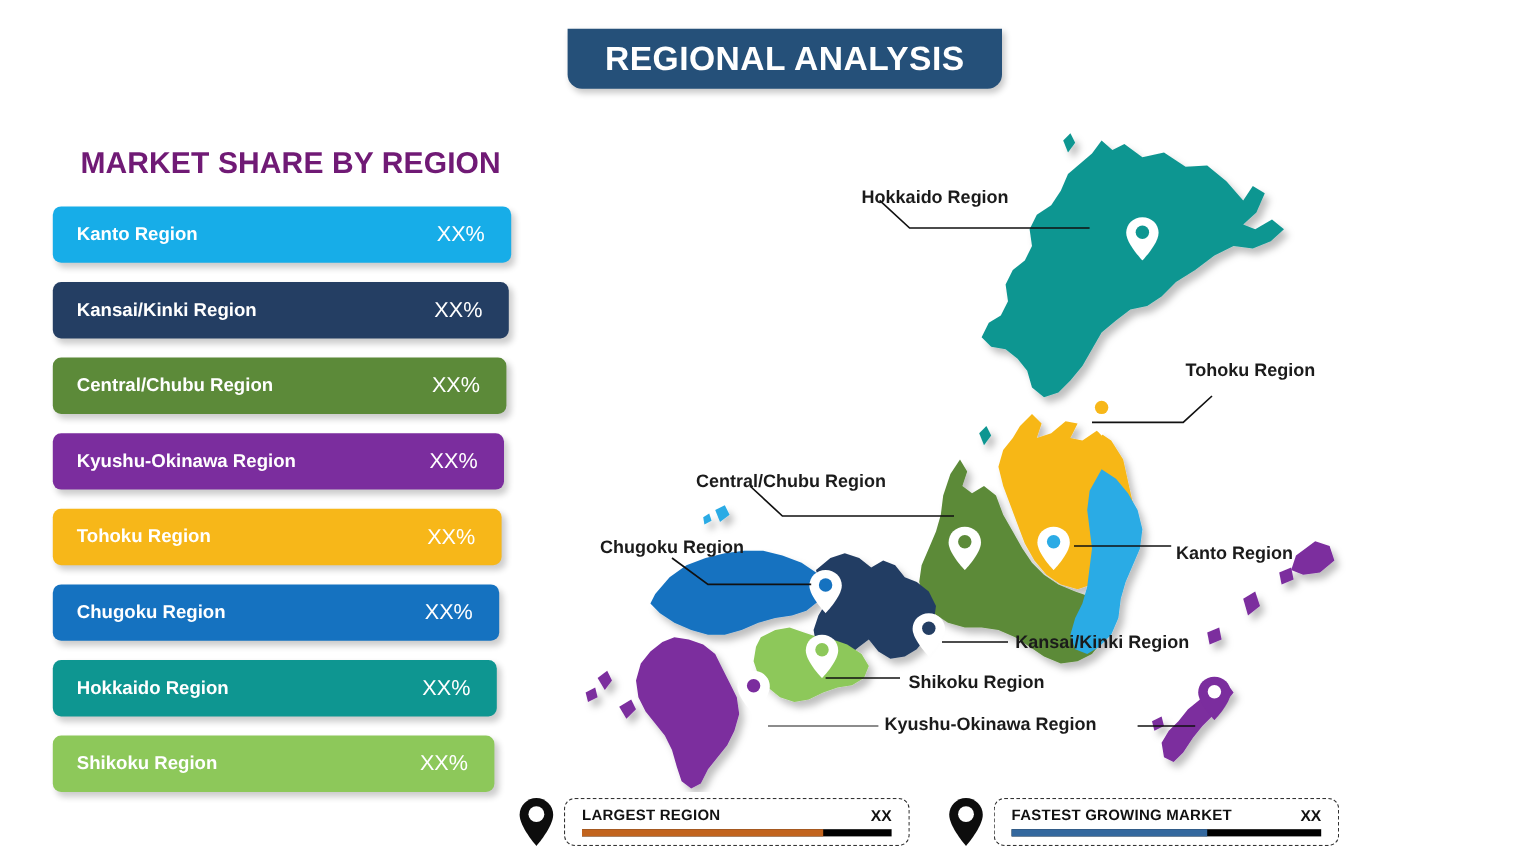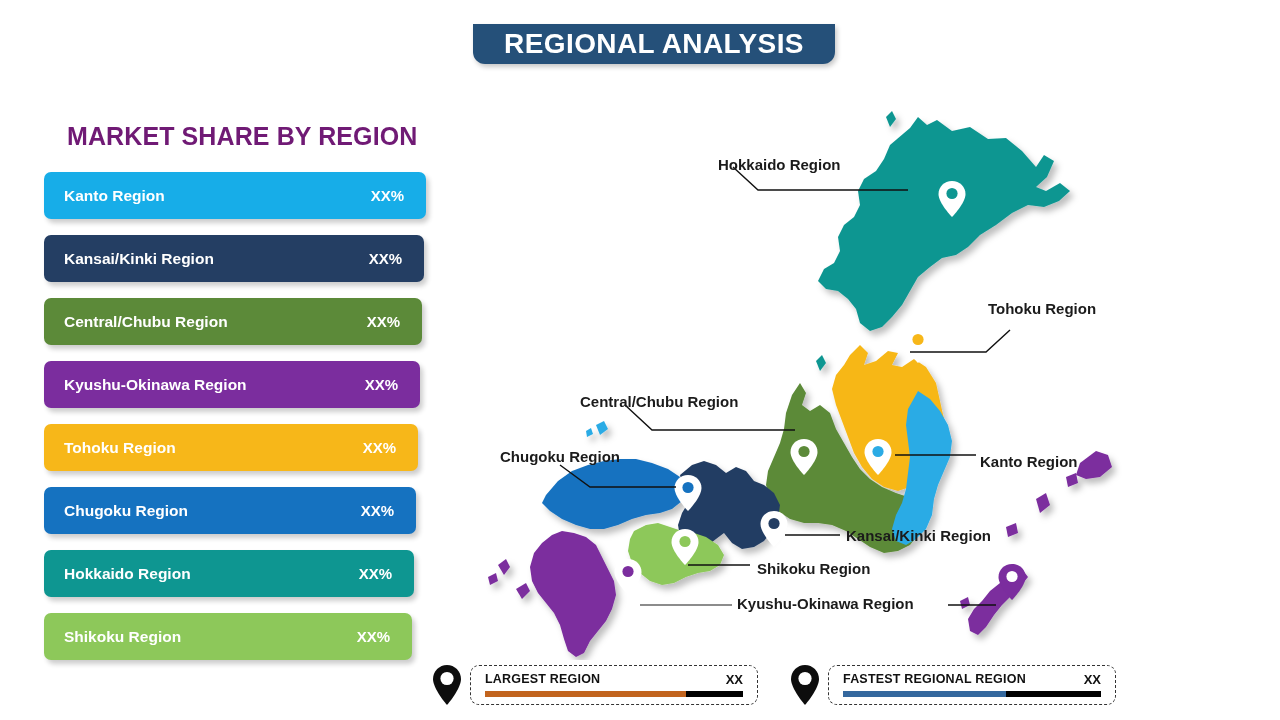--- a/index.html
+++ b/index.html
@@ -5,21 +5,21 @@
   html,body{margin:0;padding:0;}
   body{
     width:1280px;height:720px;overflow:hidden;position:relative;
     background:#ffffff;
     font-family:"Liberation Sans", sans-serif;
   }
   .stage{position:absolute;inset:0;width:1280px;height:720px;}
 
   
   .title-banner{
-    position:absolute;left:473px;top:24px;width:362px;height:40px;
+    position:absolute;left:473px;top:24px;width:362px;height:50px;
     background:#255079;
     border-radius:0 0 12px 12px;
     box-shadow:2px 3px 5px rgba(0,0,0,.22);
     display:flex;align-items:center;justify-content:center;
   }
   .title-banner .txt{
     color:#ffffff;font-size:28px;font-weight:700;letter-spacing:.4px;
     font-family:"Liberation Sans", sans-serif;
   }
 
@@ -48,21 +48,21 @@
   .bars{position:absolute;left:44px;top:172px;width:395px;}
   .bar{
     position:relative;height:47px;margin-bottom:16px;border-radius:7px;
     box-shadow:3px 4px 5px rgba(0,0,0,.20);
     display:flex;align-items:center;
   }
   .bar .label{
     color:#ffffff;font-size:15.5px;font-weight:700;margin-left:20px;white-space:nowrap;
   }
   .bar .pct{
-    position:absolute;right:22px;color:#ffffff;font-size:15px;font-weight:700;
+    position:absolute;right:22px;color:#ffffff;font-size:18px;font-weight:400;
   }
 
   
   .map{position:absolute;left:440px;top:95px;width:700px;height:565px;}
   .map svg{display:block;width:100%;height:100%;}
 
   
   .mlabel{
     position:absolute;font-size:15px;font-weight:700;color:#1b1b1b;white-space:nowrap;
   }
@@ -255,21 +255,21 @@
           </div>
         </div>
       </div>
       <div class="botcard" style="left: 358px;">
         <svg class="pin-blk" viewBox="0 0 30 42">
           <path d="M15,1 C22.7,1 29,7.3 29,15 C29,25 15,41 15,41 C15,41 1,25 1,15 C1,7.3 7.3,1 15,1 Z" fill="#0d0d0d"></path>
           <circle cx="15" cy="14.5" r="6.6" fill="#ffffff"></circle>
         </svg>
         <div class="botbox" style="width: 288px;">
           <div class="row1">
-            <span class="cap">FASTEST REGIONAL REGION</span>
+            <span class="cap">FASTEST GROWING MARKET</span>
             <span class="val">XX</span>
           </div>
           <div class="track">
             <div class="fill" style="width: 63%; background: rgb(52, 104, 158);"></div>
           </div>
         </div>
       </div>
     </div>
 
 </div>

